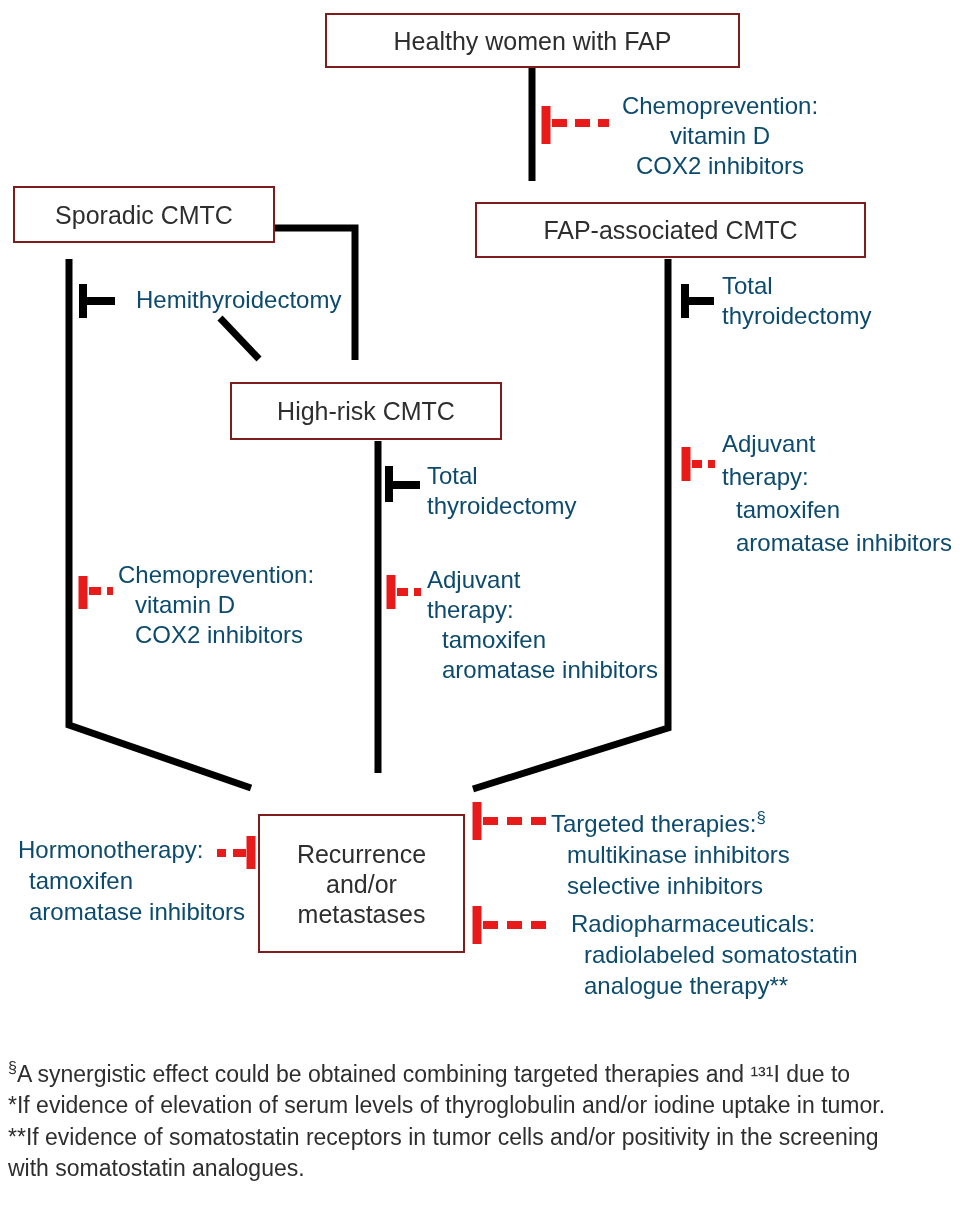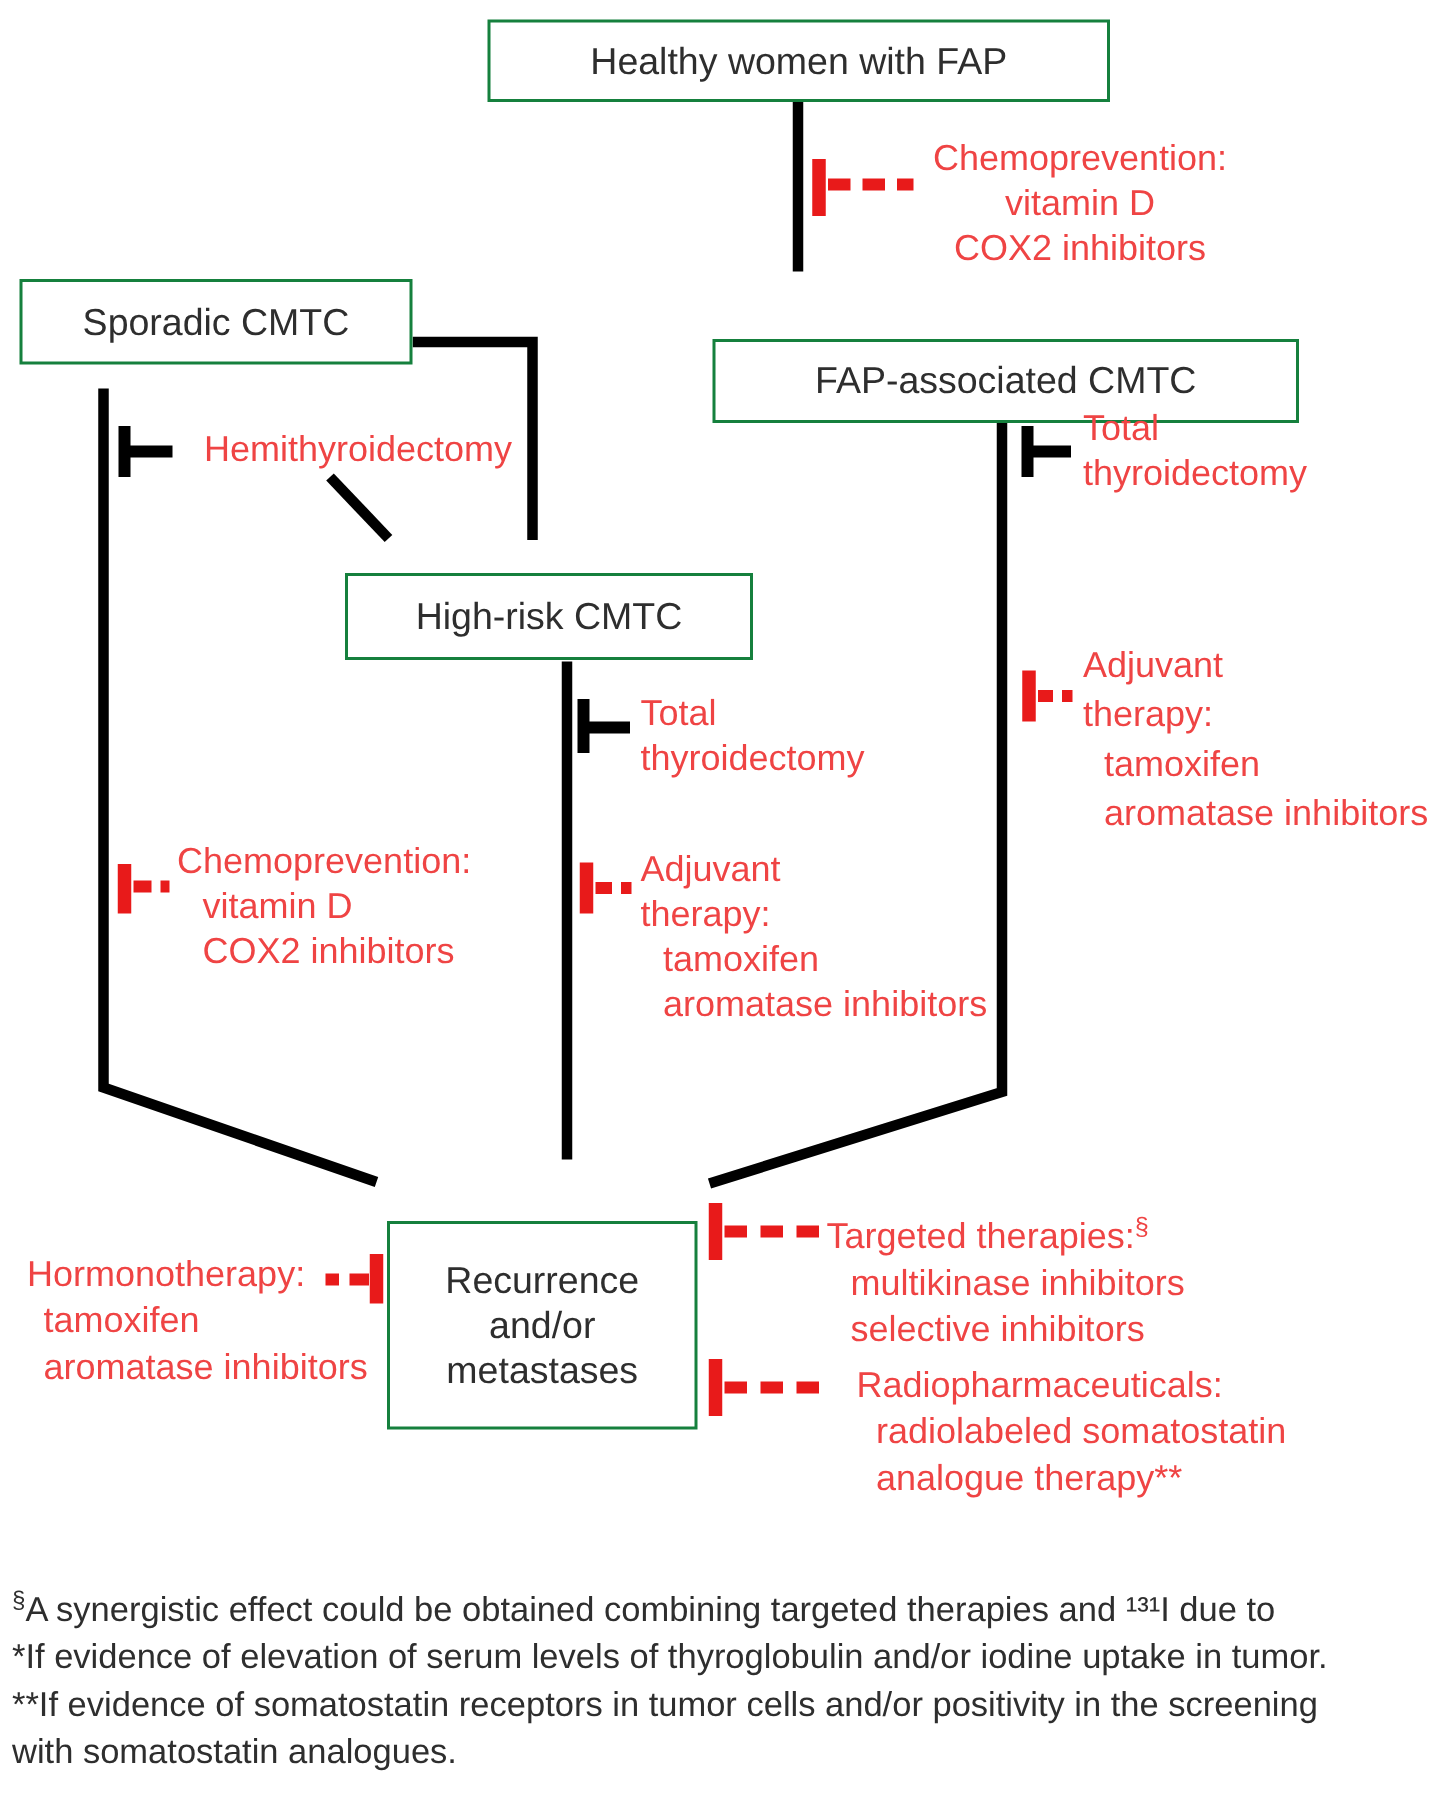--- a/index.html
+++ b/index.html
@@ -7,25 +7,25 @@
     position:relative; width:969px; height:1213px; background:#ffffff;
     font-family:"Liberation Sans", sans-serif; color:#333333; overflow:hidden;
   }
   svg.wires { position:absolute; left:0; top:0; }
   svg.wires path { fill:none; stroke-linejoin:miter; stroke-linecap:butt; }
   .blk  { stroke:#000000; stroke-width:7px; }
   .tbar { stroke:#000000; stroke-width:8px; }
   .redv { stroke:#e81a1a; stroke-width:9px; }
   .redh { stroke:#e81a1a; stroke-width:8px; }
   .box {
-    position:absolute; background:#ffffff; border:2px solid #15803d;
+    position:absolute; background:#ffffff; border:2px solid #7f1d1d;
     display:flex; flex-direction:column; align-items:center; justify-content:center;
     text-align:center; font-size:25px; line-height:30px; color:#2e2e2e;
   }
-  .lbl { position:absolute; font-size:24px; line-height:30px; color:#ef4444; white-space:nowrap; }
+  .lbl { position:absolute; font-size:24px; line-height:30px; color:#0c4a6e; white-space:nowrap; }
   .ctr { text-align:center; }
   .foot { position:absolute; font-size:23px; line-height:31.5px; color:#2e2e2e; }
   sup { font-size:70%; }
 </style>
 </head>
 <body>
 
 <div class="stage">
 
   <svg class="wires" width="969" height="1213" viewBox="0 0 969 1213">
@@ -69,21 +69,21 @@
   </svg>
 
   <div class="box" style="left:325px; top:13px; width:411px; height:51px;">
     <span>Healthy women with FAP</span>
   </div>
 
   <div class="box" style="left:13px; top:186px; width:258px; height:53px;">
     <span>Sporadic CMTC</span>
   </div>
 
-  <div class="box" style="left:475px; top:202px; width:387px; height:52px;margin-top:24px;">
+  <div class="box" style="left:475px; top:202px; width:387px; height:52px;">
     <span>FAP-associated CMTC</span>
   </div>
 
   <div class="box" style="left:230px; top:382px; width:268px; height:54px;align-items:center;">
     <span>High-risk CMTC</span>
   </div>
 
   <div class="box" style="left:258px; top:802px; width:203px; height:135px;margin-top:12px;">
     <span>Recurrence</span>
     <span>and/or</span>

